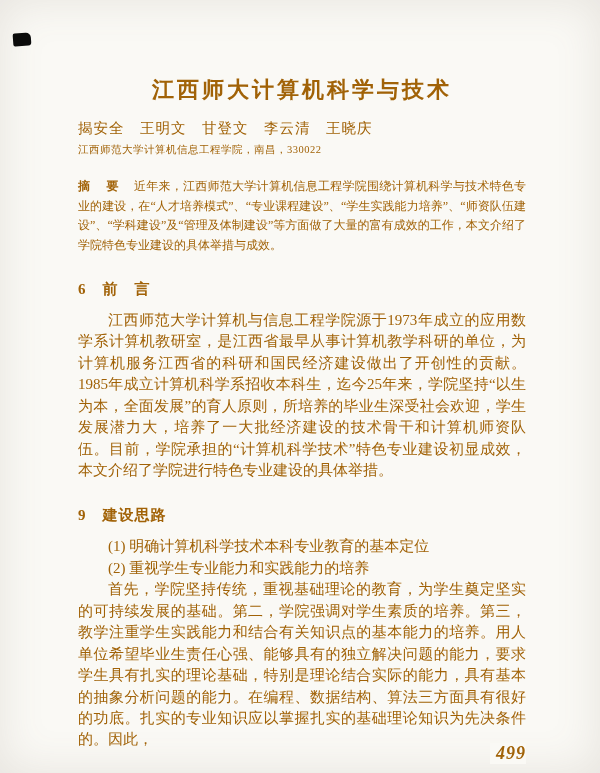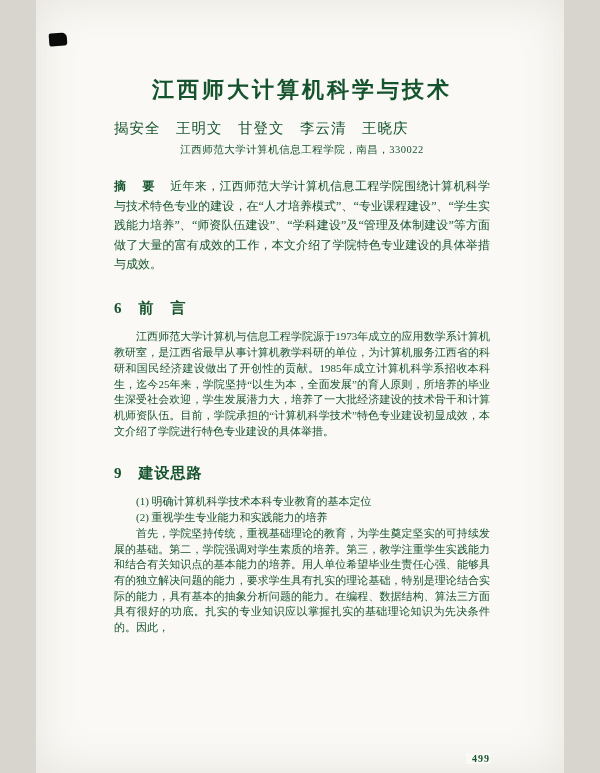--- a/index.html
+++ b/index.html
@@ -2,29 +2,29 @@
 <html><head>
 <meta charset="utf-8">
 <style>
   html, body {
     margin: 0;
     padding: 0;
     background: #d8d5cf;
   }
   .page {
     position: relative;
-    width: 528px;
+    width: 600px;
     height: 773px;
     margin: 0 auto;
     background: #faf9f5;
     box-sizing: border-box;
     padding: 64px 74px 0 78px;
     overflow: hidden;
     font-family: "Liberation Serif", "DejaVu Serif", serif;
-    color: #14532d;
+    color: #a16207;
     box-shadow: inset 0 0 45px rgba(110,100,85,0.14);
   }
   .scan-mark {
     position: absolute;
     left: 13px;
     top: 33px;
     width: 18px;
     height: 13px;
     background: #0b0b0b;
     border-radius: 2px 5px 3px 2px;
@@ -38,21 +38,21 @@
     line-height: 1.42;
     letter-spacing: 3px;
   }
   .authors {
     margin-top: 14px;
     font-size: 14.5px;
     letter-spacing: 1px;
   }
   .affiliation {
     margin-top: 5px;
-    text-align: center;
+    text-align: left;
     font-size: 10.5px;
     letter-spacing: 0.5px;
   }
   .abstract {
     margin: 20px 0 16px;
     font-size: 12px;
     line-height: 1.62;
     text-align: justify;
   }
   .block-label {
@@ -66,34 +66,35 @@
     line-height: 1.5;
   }
   .section-heading {
     margin: 25px 0 11px;
     font-size: 15px;
     font-weight: bold;
     letter-spacing: 1px;
   }
   .body-para {
     margin: 0;
-    font-size: 11px;
+    font-size: 15px;
     line-height: 1.43;
     text-align: justify;
     text-indent: 2em;
   }
   .page-number {
     position: absolute;
     right: 74px;
     bottom: 9px;
-    font-size: 10px;
+    font-size: 18px;
     font-weight: bold;
     letter-spacing: 1px;
     background: #faf9f5;
     padding-left: 6px;
+    font-style: italic;
   }
 </style>
 </head>
 <body>
 
 <div class="page">
 
   <div class="scan-mark"></div>
 
   <h1 class="title">

